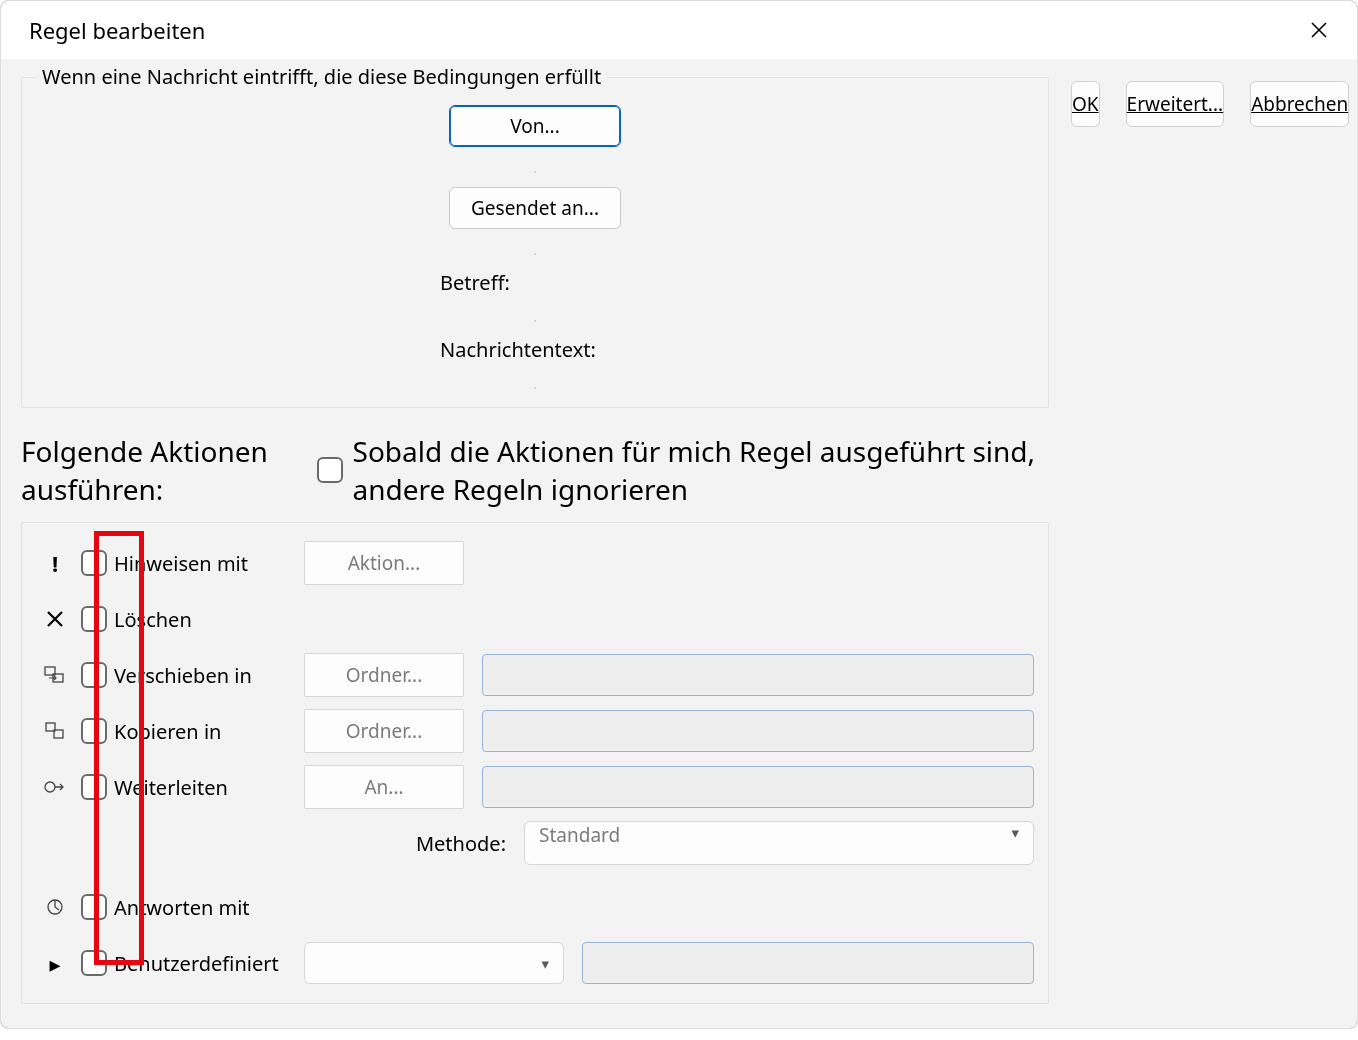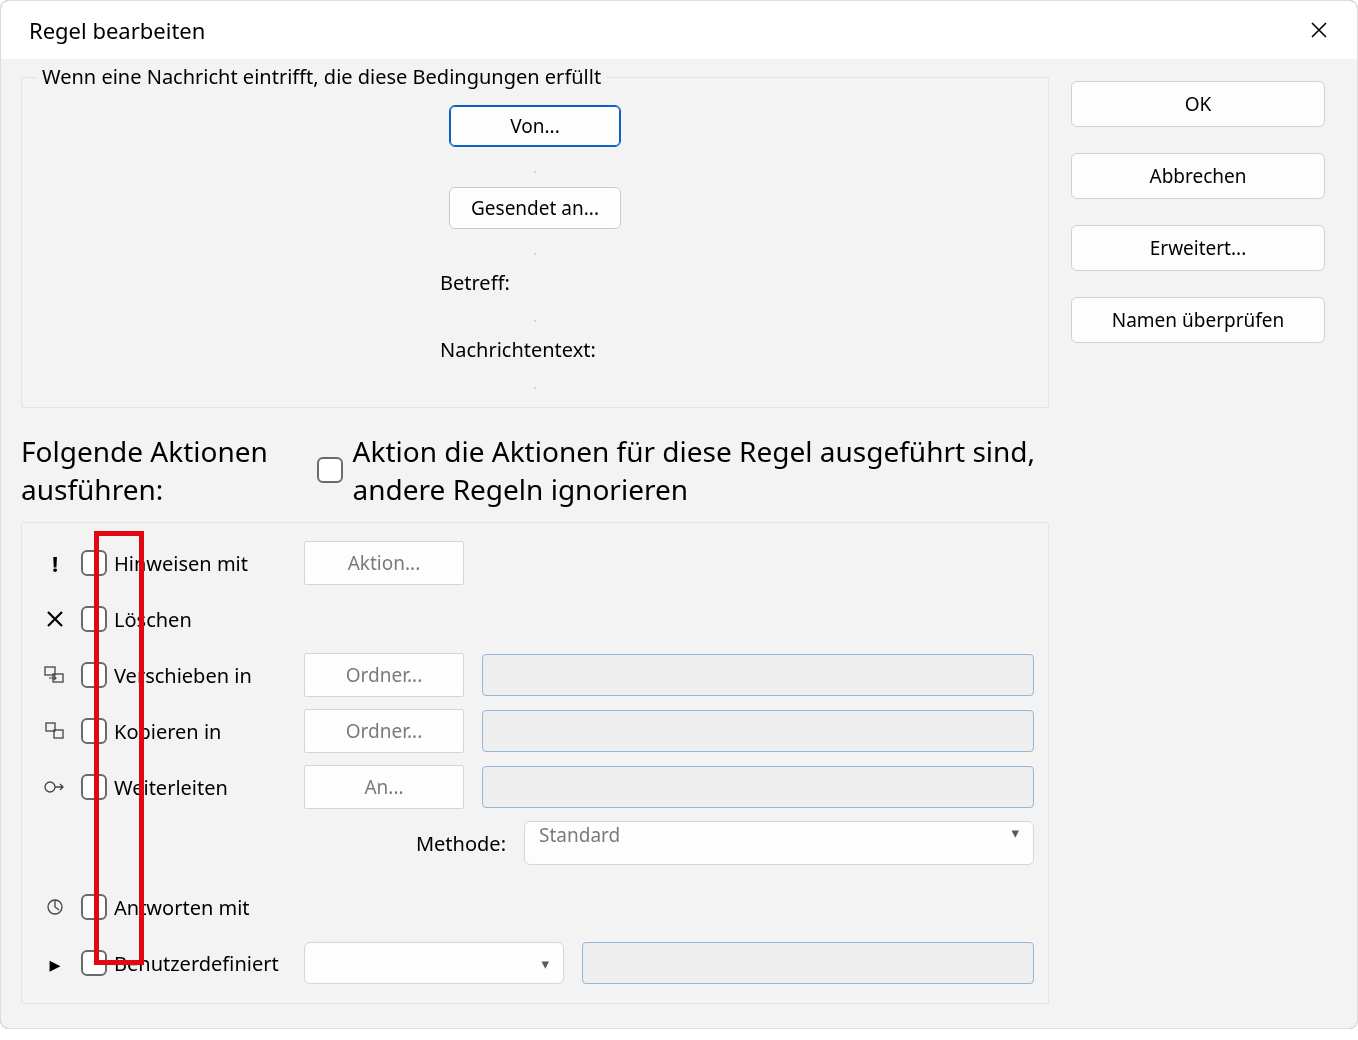--- a/index.html
+++ b/index.html
@@ -38,23 +38,23 @@
     padding: 18px 32px 24px 20px;
     display: flex;
     gap: 22px;
   }
   .left {
     flex: 1;
   }
   .right {
     width: 254px;
     display: flex;
-    flex-direction: column;
     gap: 26px;
     padding-top: 4px;
+    text-decoration: underline;
   }
   .side-btn {
     background: #fdfdfd;
     border: 1px solid #d0d0d0;
     border-radius: 6px;
     height: 46px;
     font-size: 19px;
     cursor: pointer;
     display:flex; align-items:center; justify-content:center;
   }
@@ -246,21 +246,21 @@
         <div class="cond-row" style="margin-bottom:0;">
           <div class="cond-label">Nachrichtentext:</div>
           <div class="text-input"></div>
         </div>
       </div>
 
       <div class="section-header">
         <span>Folgende Aktionen ausführen:</span>
         <div class="check-row">
           <div class="checkbox"></div>
-          <span>Aktion die Aktionen für diese Regel ausgeführt sind, andere Regeln ignorieren</span>
+          <span>Sobald die Aktionen für mich Regel ausgeführt sind, andere Regeln ignorieren</span>
         </div>
       </div>
 
       <div class="actions-box">
         <div class="highlight-box"></div>
 
         <div class="action-row">
           <div class="action-icon">
               <b>!</b>
             </div>
@@ -360,19 +360,19 @@
             <span class="chev">▾</span>
           </div>
           <div class="action-input"></div>
         </div>
 
       </div>
     </div>
 
     <div class="right">
       <div class="side-btn">OK</div>
+      <div class="side-btn">Erweitert...</div>
       <div class="side-btn">Abbrechen</div>
-      <div class="side-btn">Erweitert...</div>
       <div class="side-btn">Namen überprüfen</div>
     </div>
   </div>
 
 </div>
 
 </body></html>

